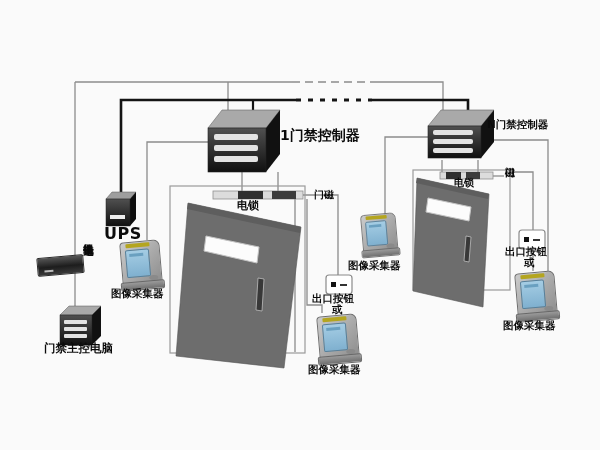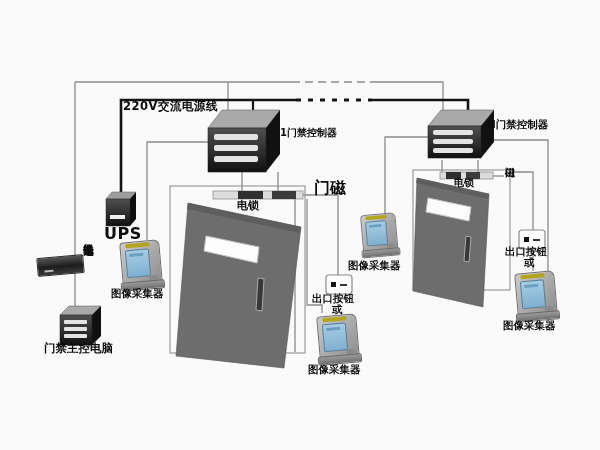--- a/index.html
+++ b/index.html
@@ -188,29 +188,28 @@
     <div class="r-body">
         <div class="r-top"></div>
       <div class="r-screen">
           <div class="r-glyph"></div>
         </div>
       <div class="r-btn"></div>
       </div>
     <div class="r-base"></div>
   </div>
 
-  <div class="lbl" style="left:123px;top:100px;font-size:11.5px;letter-spacing:0.5px">220V交流电源线</div>
-
-  <div class="lbl" style="left:280px;top:128px;font-size:10px">1门禁控制器</div>
+
+  <div class="lbl" style="left:280px;top:128px;font-size:14px">1门禁控制器</div>
 
   <div class="lbl" style="left:487px;top:119px;font-size:10.5px">N门禁控制器</div>
 
   <div class="lbl" style="left:237px;top:200px;font-size:11px">电锁</div>
 
-  <div class="lbl" style="left:314px;top:180px;font-size:16px">门磁</div>
+  <div class="lbl" style="left:314px;top:190px;font-size:10px">门磁</div>
 
   <div class="lbl" style="left:454px;top:178px;font-size:10px">电锁</div>
 
   <div class="lbl vlbl" style="left:504px;top:159px;font-size:10px;height:26px">门磁</div>
 
   <div class="lbl" style="left:104px;top:226px;font-size:16px;letter-spacing:0.5px">UPS</div>
 
   <div class="lbl vlbl" style="left:83px;top:236px;font-size:10.5px;height:58px">通讯转换器</div>
 
   <div class="lbl" style="left:44px;top:342px;font-size:11.5px">门禁主控电脑</div>

